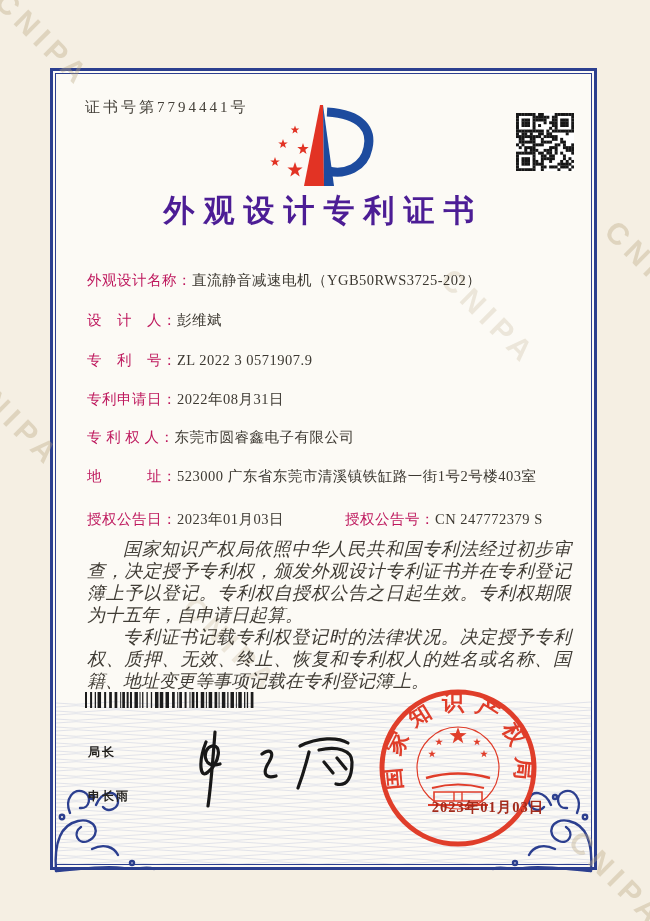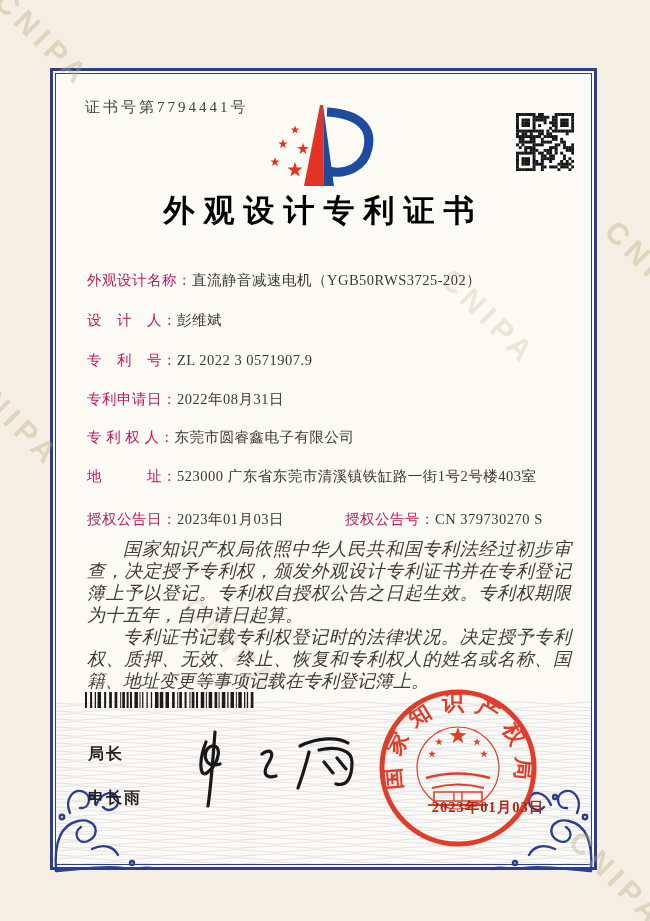--- a/index.html
+++ b/index.html
@@ -28,34 +28,34 @@
   .flourish{position:absolute;bottom:-7px;}
   .flourish.left{left:-5px;}
   .flourish.right{right:-5px;}
 
   
   .content{position:absolute;left:50px;top:68px;width:547px;height:815px;z-index:4;}
   .cert-no{position:absolute;left:35px;top:30px;font-size:15px;letter-spacing:3px;color:#45413a;}
   .logo{position:absolute;left:215px;top:34px;}
   .qr{position:absolute;left:466px;top:45px;}
   .title{position:absolute;left:0;top:122px;width:100%;text-align:center;
-         font-size:31px;font-weight:700;letter-spacing:9px;color:#000000;}
+         font-size:31px;font-weight:700;letter-spacing:9px;color:#4c1d95;}
   .fields{position:absolute;left:37px;top:0;width:486px;font-size:14.5px;}
   .row{position:absolute;white-space:nowrap;letter-spacing:0.5px;}
   .row .lbl{display:inline-block;white-space:pre;color:#be185d;}
   .row .val{color:#3c3831;}
   .r1{top:203px;} .r2{top:243px;} .r3{top:283px;} .r4{top:322px;}
   .r5{top:360px;} .r6{top:399px;} .r7{top:442px;left:0;width:486px;}
   .r7 .grp2{position:absolute;left:258px;top:0;}
   .paras{position:absolute;left:37px;top:470px;width:484px;font-size:18px;
          line-height:22px;font-style:italic;color:#403c35;text-align:justify;}
   .paras p{margin:0;text-indent:2em;}
   .barcode{position:absolute;left:35px;top:624px;}
   .sig-label{position:absolute;left:38px;font-family:"Liberation Sans","DejaVu Sans",sans-serif;
-             font-size:16px;font-weight:700;color:#24221f;letter-spacing:2px;}
+             font-size:12px;font-weight:700;color:#24221f;letter-spacing:2px;}
   .sig-title{top:676px;} .sig-name{top:720px;}
   .signature{position:absolute;left:128px;top:660px;}
   .seal{position:absolute;left:320px;top:612px;opacity:0.95;}
   .seal-date{position:absolute;left:338px;top:730px;width:200px;text-align:center;
              font-size:14.5px;font-weight:700;color:#a32b1c;letter-spacing:1px;}
   .page-info{position:absolute;left:0;top:780px;width:100%;text-align:center;
              font-size:13.5px;letter-spacing:2px;color:#3c3831;}
   .continuation{position:absolute;left:0;top:881px;width:100%;text-align:center;z-index:4;
                 font-size:13.5px;letter-spacing:3px;color:#403c35;font-style:italic;}
 </style>
@@ -399,21 +399,21 @@
 
     <div class="fields">
       <div class="row r1"><span class="lbl">外观设计名称：</span><span class="val">直流静音减速电机（YGB50RWS3725-202）</span></div>
       <div class="row r2"><span class="lbl">设　计　人：</span><span class="val">彭维斌</span></div>
       <div class="row r3"><span class="lbl">专　利　号：</span><span class="val">ZL 2022 3 0571907.9</span></div>
       <div class="row r4"><span class="lbl">专利申请日：</span><span class="val">2022年08月31日</span></div>
       <div class="row r5"><span class="lbl">专 利 权 人：</span><span class="val">东莞市圆睿鑫电子有限公司</span></div>
       <div class="row r6"><span class="lbl">地　　　址：</span><span class="val">523000 广东省东莞市清溪镇铁缸路一街1号2号楼403室</span></div>
       <div class="row r7">
         <span><span class="lbl">授权公告日：</span><span class="val">2023年01月03日</span></span>
-        <span class="grp2"><span class="lbl">授权公告号：</span><span class="val">CN 379730270 S</span></span>
+        <span class="grp2"><span class="lbl">授权公告号：</span><span class="val">CN 247772379 S</span></span>
       </div>
     </div>
 
     <div class="paras">
       <p>国家知识产权局依照中华人民共和国专利法经过初步审查，决定授予专利权，颁发外观设计专利证书并在专利登记簿上予以登记。专利权自授权公告之日起生效。专利权期限为十五年，自申请日起算。</p>
       <p>专利证书记载专利权登记时的法律状况。决定授予专利权、质押、无效、终止、恢复和专利权人的姓名或名称、国籍、地址变更等事项记载在专利登记簿上。</p>
     </div>
 
     <svg class="barcode" id="barcode" width="172" height="16">
         <rect x="0" y="0" width="2" height="16" fill="#1c1c1c"></rect>

